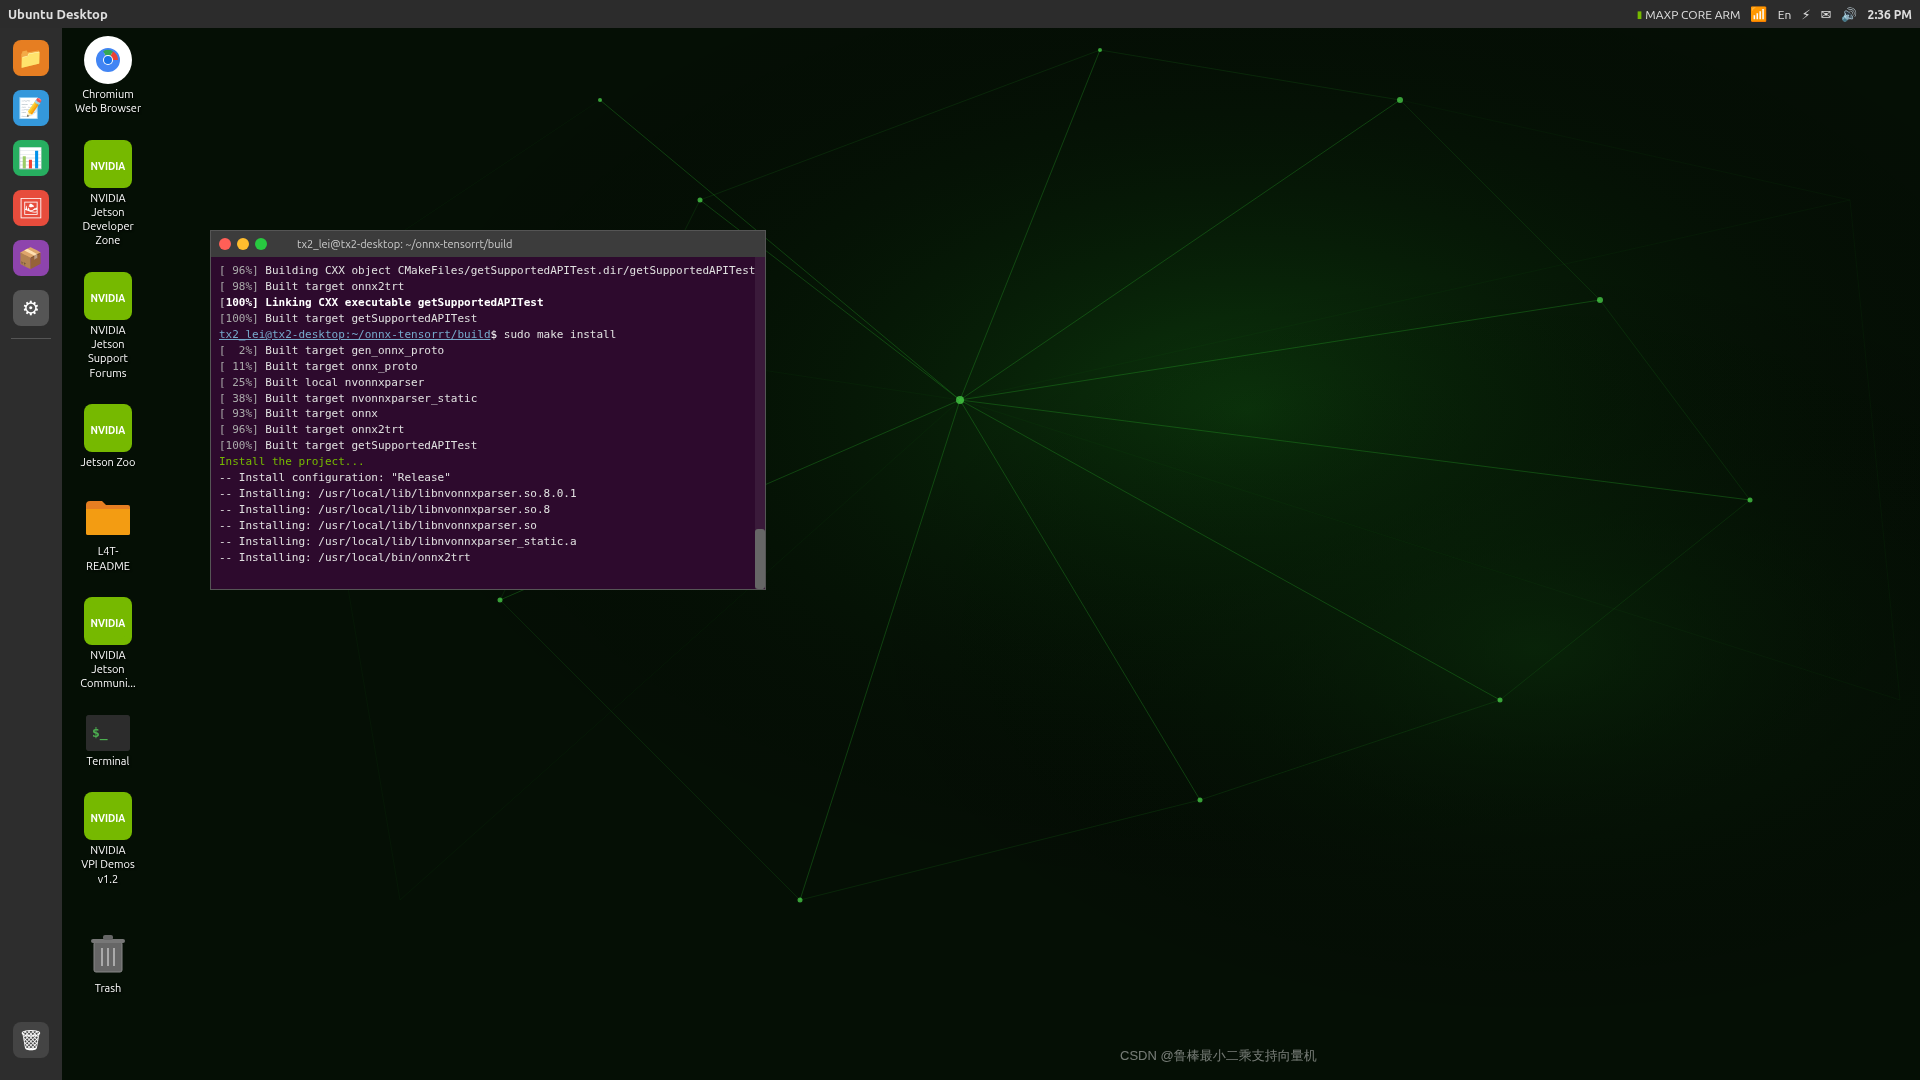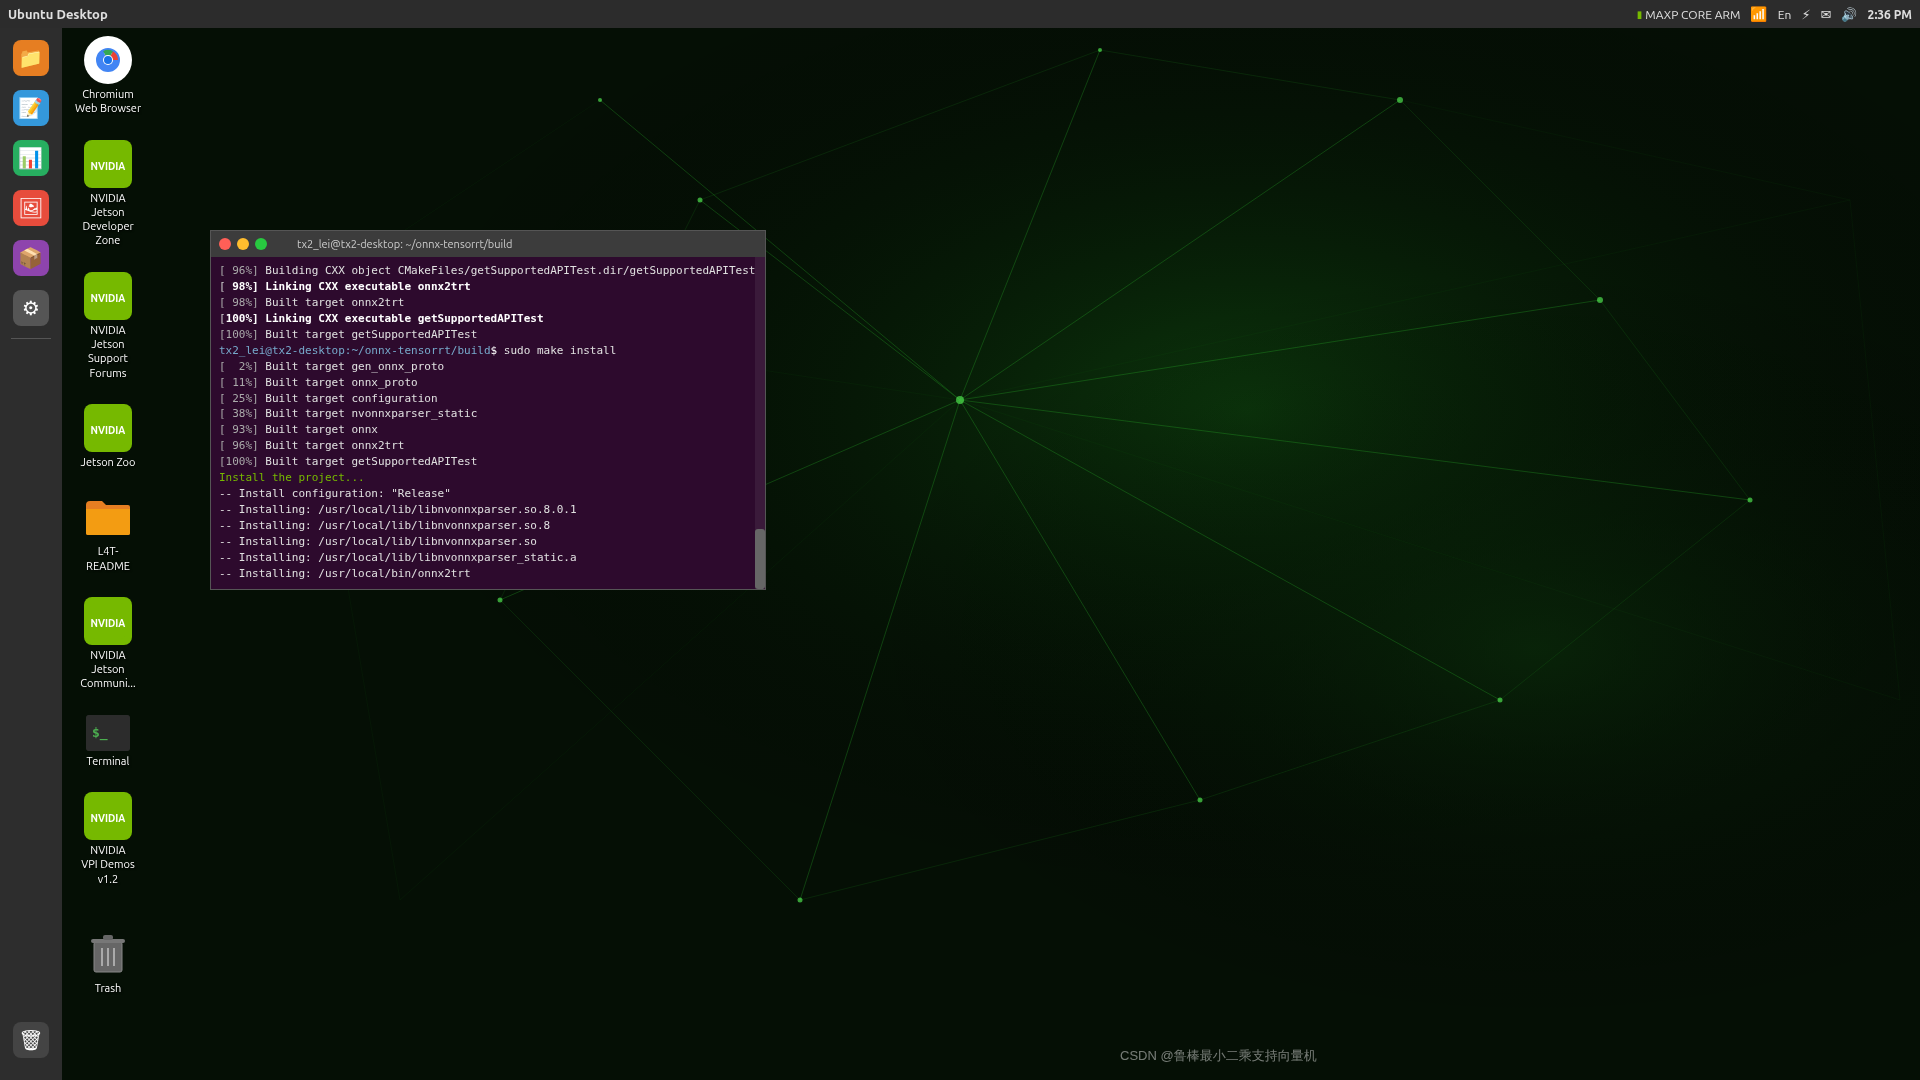--- a/index.html
+++ b/index.html
@@ -447,28 +447,27 @@
 
     <div id="terminal-titlebar">
       <div class="titlebar-btn btn-close"></div>
       <div class="titlebar-btn btn-min"></div>
       <div class="titlebar-btn btn-max"></div>
       <span id="terminal-path">tx2_lei@tx2-desktop: ~/onnx-tensorrt/build</span>
     </div>
 
     <div id="terminal-body">
       <span class="term-line"><span style="color:#aaa;">[ 96%] </span><span>Building CXX object CMakeFiles/getSupportedAPITest.dir/getSupportedAPITest.cpp.o</span></span>
-      <span class="term-line"><span style="color:#ccc;">[ </span><span style="color:#fff;font-weight:bold;">98%] Linking CXX executable onnx2trt</span></span>
       <span class="term-line"><span style="color:#aaa;">[ 98%] </span><span>Built target onnx2trt</span></span>
       <span class="term-line"><span style="color:#ccc;">[</span><span style="color:#fff;font-weight:bold;margin-top:36px;">100%] Linking CXX executable getSupportedAPITest</span></span>
       <span class="term-line"><span style="color:#aaa;">[100%] </span><span>Built target getSupportedAPITest</span></span>
-      <span class="term-line"><span style="color:#7ac;">tx2_lei@tx2-desktop:~/onnx-tensorrt/build</span><span style="color:#fff;">$ </span><span>sudo make install</span></span>
+      <span class="term-line"><span style="color:#7ac;text-decoration:underline;">tx2_lei@tx2-desktop:~/onnx-tensorrt/build</span><span style="color:#fff;">$ </span><span>sudo make install</span></span>
       <span class="term-line"><span style="color:#aaa;">[  2%] </span><span>Built target gen_onnx_proto</span></span>
       <span class="term-line"><span style="color:#aaa;">[ 11%] </span><span>Built target onnx_proto</span></span>
-      <span class="term-line"><span style="color:#aaa;">[ 25%] </span><span>Built target configuration</span></span>
+      <span class="term-line"><span style="color:#aaa;">[ 25%] </span><span>Built local nvonnxparser</span></span>
       <span class="term-line"><span style="color:#aaa;">[ 38%] </span><span>Built target nvonnxparser_static</span></span>
       <span class="term-line"><span style="color:#aaa;">[ 93%] </span><span>Built target onnx</span></span>
       <span class="term-line"><span style="color:#aaa;">[ 96%] </span><span>Built target onnx2trt</span></span>
       <span class="term-line"><span style="color:#aaa;">[100%] </span><span>Built target getSupportedAPITest</span></span>
       <span class="term-line" style="color:#76b900;">Install the project...</span>
       <span class="term-line">-- Install configuration: "Release"</span>
       <span class="term-line">-- Installing: /usr/local/lib/libnvonnxparser.so.8.0.1</span>
       <span class="term-line">-- Installing: /usr/local/lib/libnvonnxparser.so.8</span>
       <span class="term-line">-- Installing: /usr/local/lib/libnvonnxparser.so</span>
       <span class="term-line">-- Installing: /usr/local/lib/libnvonnxparser_static.a</span>

